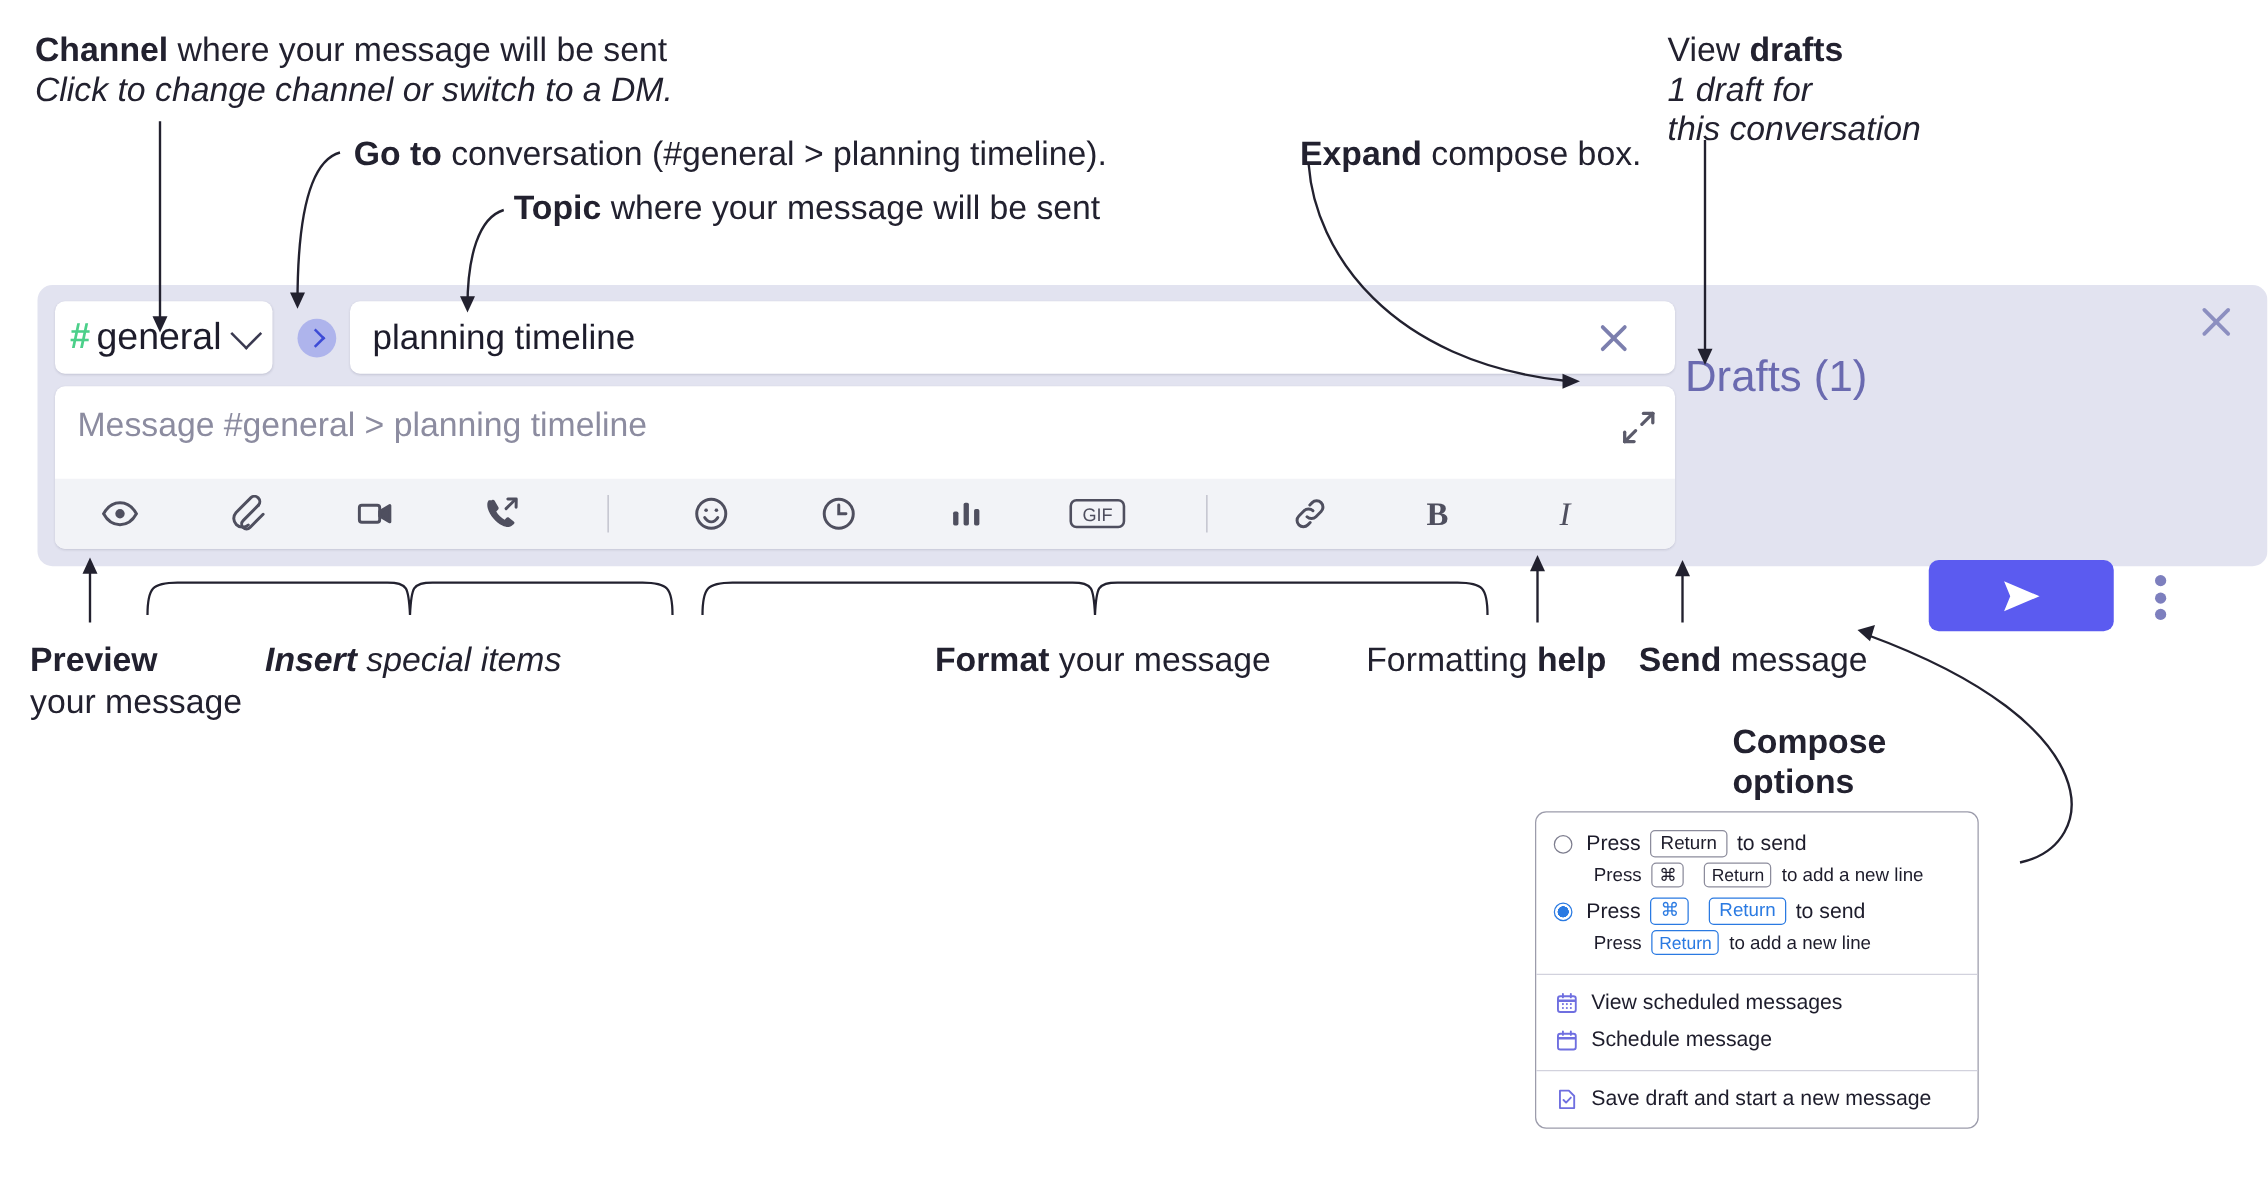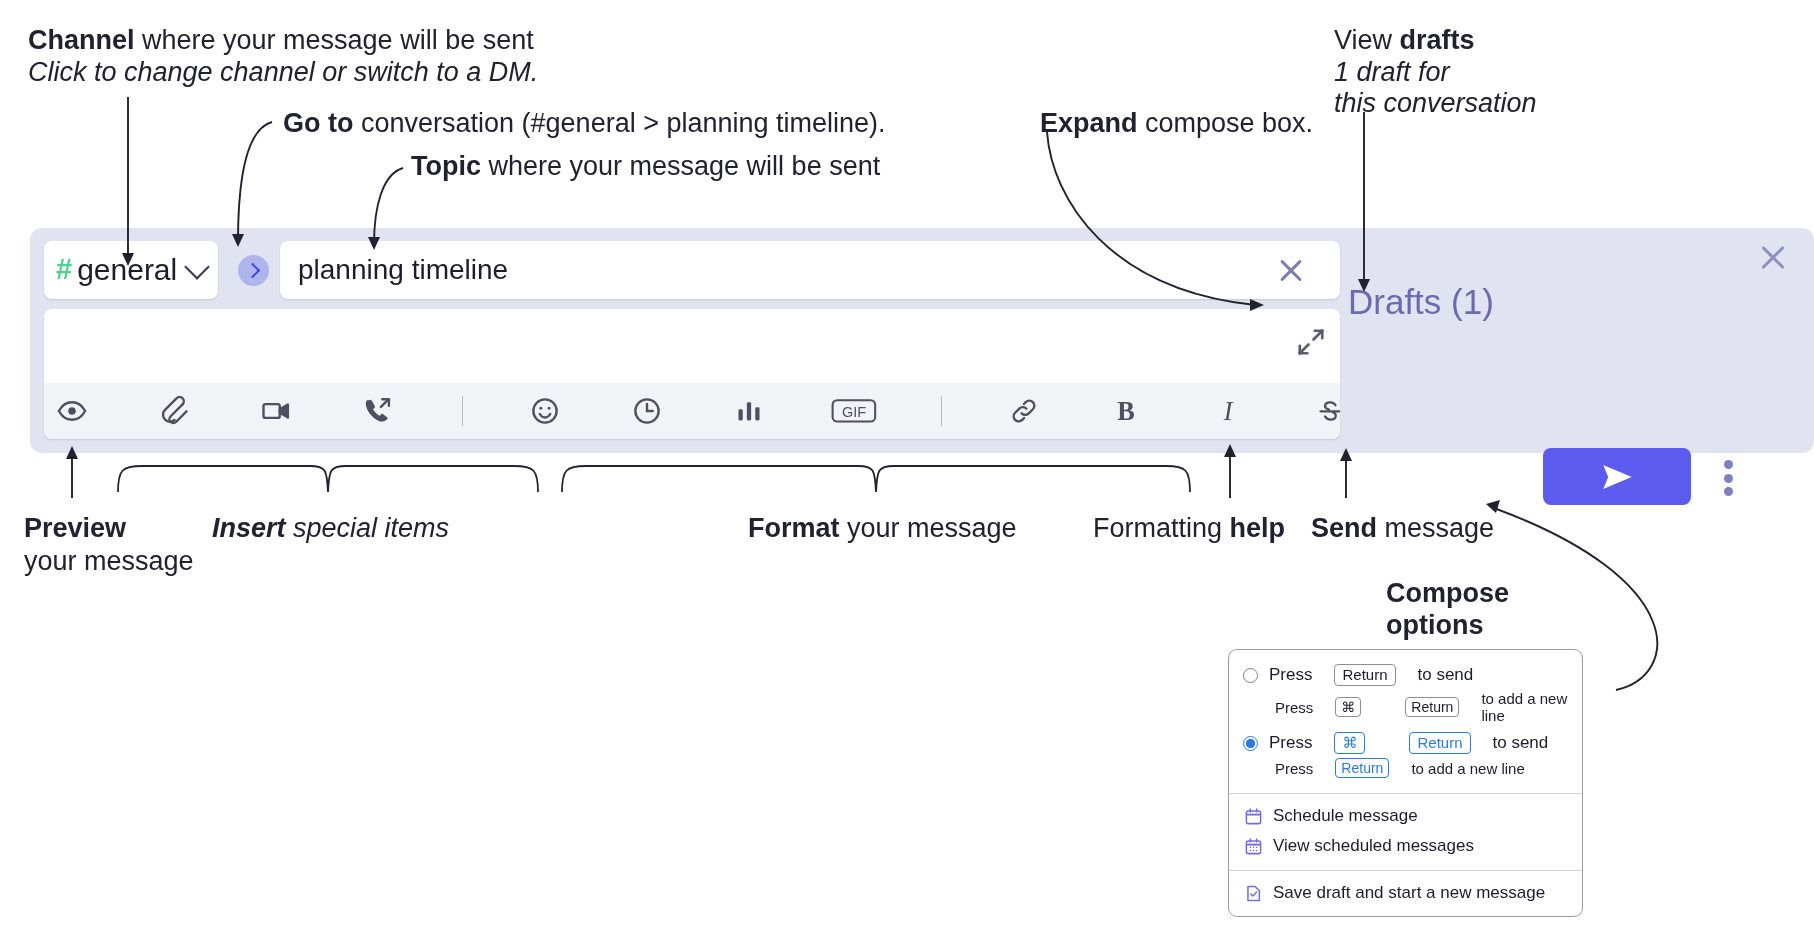--- a/index.html
+++ b/index.html
@@ -170,21 +170,21 @@
     width: 30px; height: 30px;
     cursor: pointer;
   }
   #toolbar {
     position: absolute;
     left: 0; right: 0; bottom: 0;
     height: 56px;
     background: #f2f3f7;
     display: flex;
     align-items: center;
-    padding-left: 6px;
+    padding-left: 30px;
     gap: 44px;
   }
   .tb {
     width: 44px; height: 44px;
     display: flex;
     align-items: center;
     justify-content: center;
     cursor: pointer;
     color: #4f4f5f;
     flex: 0 0 auto;
@@ -301,21 +301,21 @@
   .radio.on {
     border-color: #2a7ae2;
     background:
       radial-gradient(circle at 50% 50%, #2a7ae2 0 4.4px, #fff 4.6px 100%);
   }
   .kbd {
     display: inline-block;
     border: 1px solid #8c8c9c;
     border-radius: 4px;
     padding: 1px 7px;
-    margin: 0 22px;
+    margin: 0 8px;
     font-size: 15px;
     line-height: 18px;
     background: #fff;
     color: #1d1c2b;
     white-space: nowrap;
   }
   .kbd.blue {
     border-color: #2a7ae2;
     color: #2a7ae2;
   }
@@ -431,20 +431,21 @@
     <div id="goto-btn">
       <span class="gchev"></span>
     </div>
 
     <div id="topic-field">
       <span id="topic-value">planning timeline</span>
       <span id="topic-clear"></span>
     </div>
 
     <div id="msg-card">
+      <div id="msg-placeholder">Message #general &gt; planning timeline</div>
 
       <div id="expand-btn">
         <svg viewBox="0 0 24 24" width="30" height="30" fill="none" stroke="#5b5b6b" stroke-width="2.1" stroke-linecap="round" stroke-linejoin="round">
           <path d="M21 3 L14 10"></path>
             <path d="M21 3 L21 9"></path>
             <path d="M21 3 L15 3"></path>
           <path d="M3 21 L10 14"></path>
             <path d="M3 21 L3 15"></path>
             <path d="M3 21 L9 21"></path>
         </svg>
@@ -644,51 +645,51 @@
     <span class="kbd blue">Return</span>
     <span>to send</span>
   </div>
   <div class="radio-sub">
     <span>Press</span>
     <span class="kbd blue sm">Return</span>
     <span>to add a new line</span>
   </div>
 
   <div class="menu-div"></div>
-
-  <div class="menu-item">
-    <span class="mi-ico">
-      <svg viewBox="0 0 24 24" width="19" height="19" fill="none" stroke="#6f6fe0" stroke-width="1.9">
-        <rect x="3" y="5" width="18" height="16" rx="2.4"></rect>
-        <path d="M3 9.6 H21" stroke-width="2.4"></path>
-        <path d="M8 2.6 V6.2 M16 2.6 V6.2" stroke-linecap="round"></path>
-      </svg>
-    </span>
-    <span>Schedule message</span>
-  </div>
 
   <div class="menu-item">
     <span class="mi-ico">
       <svg viewBox="0 0 24 24" width="19" height="19" fill="none" stroke="#6f6fe0" stroke-width="1.9">
         <rect x="3" y="5" width="18" height="16" rx="2.4"></rect>
         <path d="M3 9.6 H21" stroke-width="2.4"></path>
         <path d="M8 2.6 V6.2 M16 2.6 V6.2" stroke-linecap="round"></path>
         <g fill="#6f6fe0" stroke="none">
           <circle cx="8" cy="13" r="1.05"></circle>
             <circle cx="12" cy="13" r="1.05"></circle>
             <circle cx="16" cy="13" r="1.05"></circle>
           <circle cx="8" cy="17" r="1.05"></circle>
             <circle cx="12" cy="17" r="1.05"></circle>
             <circle cx="16" cy="17" r="1.05"></circle>
         </g>
       </svg>
     </span>
     <span>View scheduled messages</span>
   </div>
 
+  <div class="menu-item">
+    <span class="mi-ico">
+      <svg viewBox="0 0 24 24" width="19" height="19" fill="none" stroke="#6f6fe0" stroke-width="1.9">
+        <rect x="3" y="5" width="18" height="16" rx="2.4"></rect>
+        <path d="M3 9.6 H21" stroke-width="2.4"></path>
+        <path d="M8 2.6 V6.2 M16 2.6 V6.2" stroke-linecap="round"></path>
+      </svg>
+    </span>
+    <span>Schedule message</span>
+  </div>
+
   <div class="menu-div"></div>
 
   <div class="menu-item">
     <span class="mi-ico">
       <svg viewBox="0 0 24 24" width="19" height="19" fill="none" stroke="#6f6fe0" stroke-width="1.9" stroke-linecap="round" stroke-linejoin="round">
         <path d="M5 3.2 H14 L19.4 8.6 V20.8 H5 Z"></path>
         <path d="M8.6 12.6 L11.2 15.2 L16 10.2"></path>
       </svg>
     </span>
     <span>Save draft and start a new message</span>

